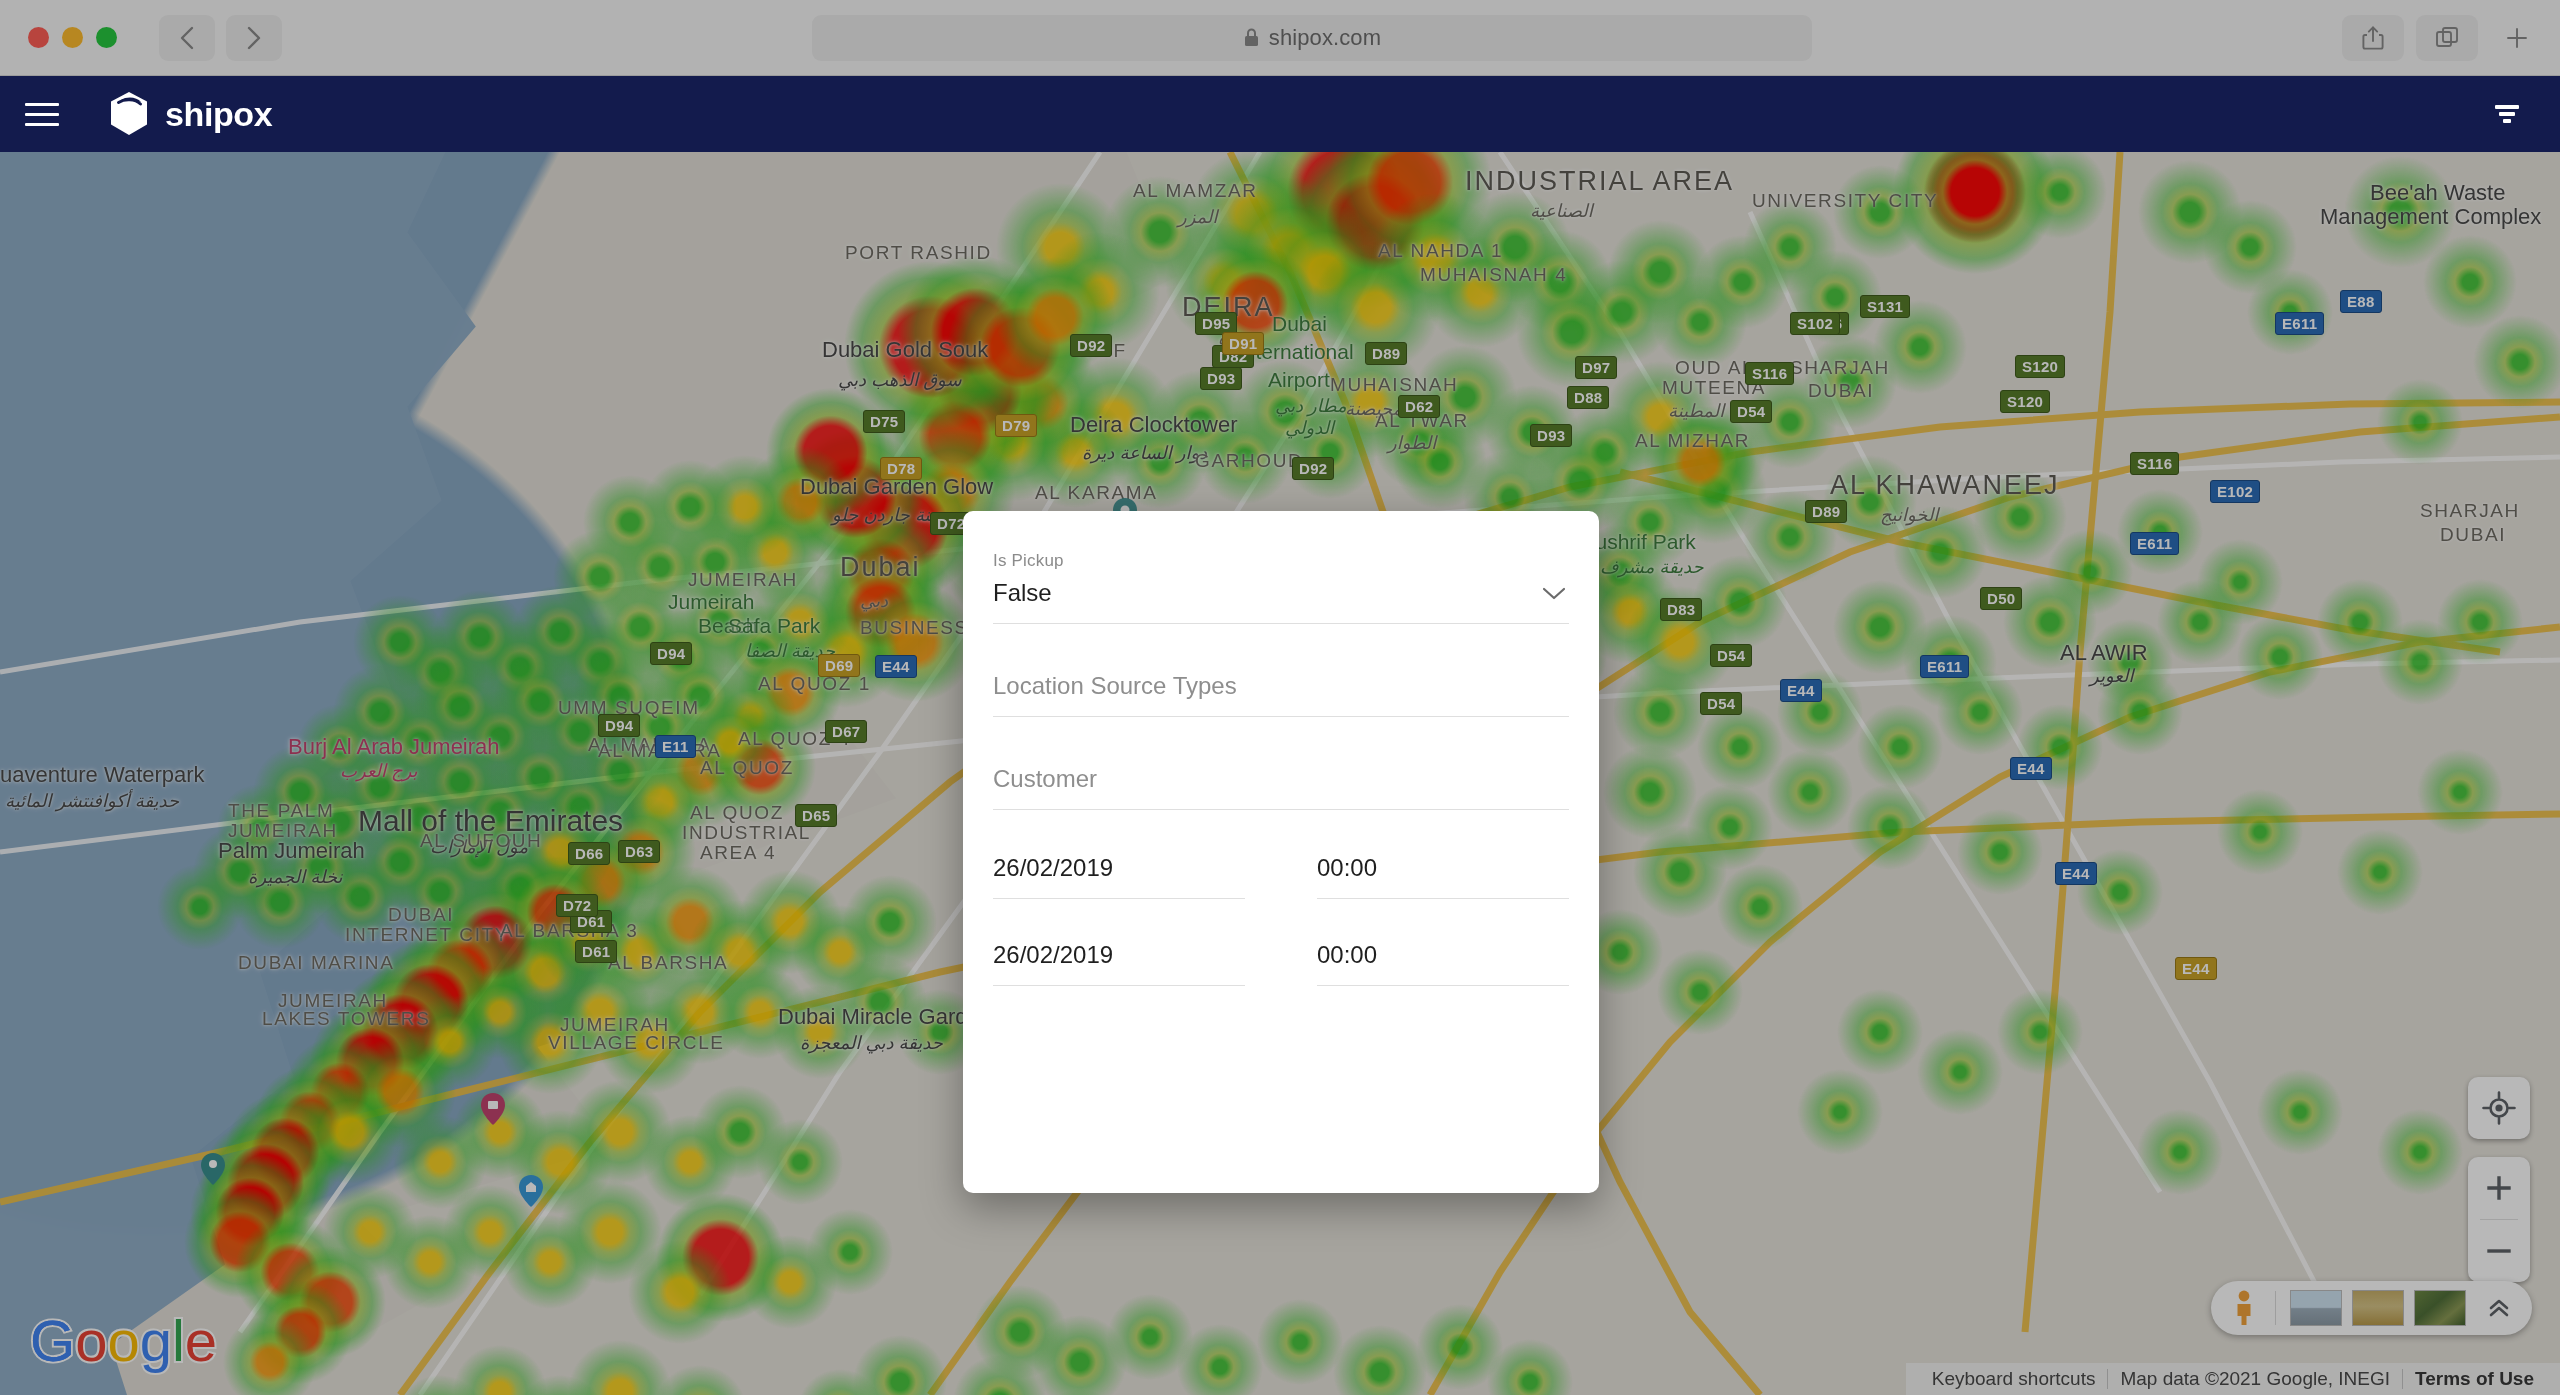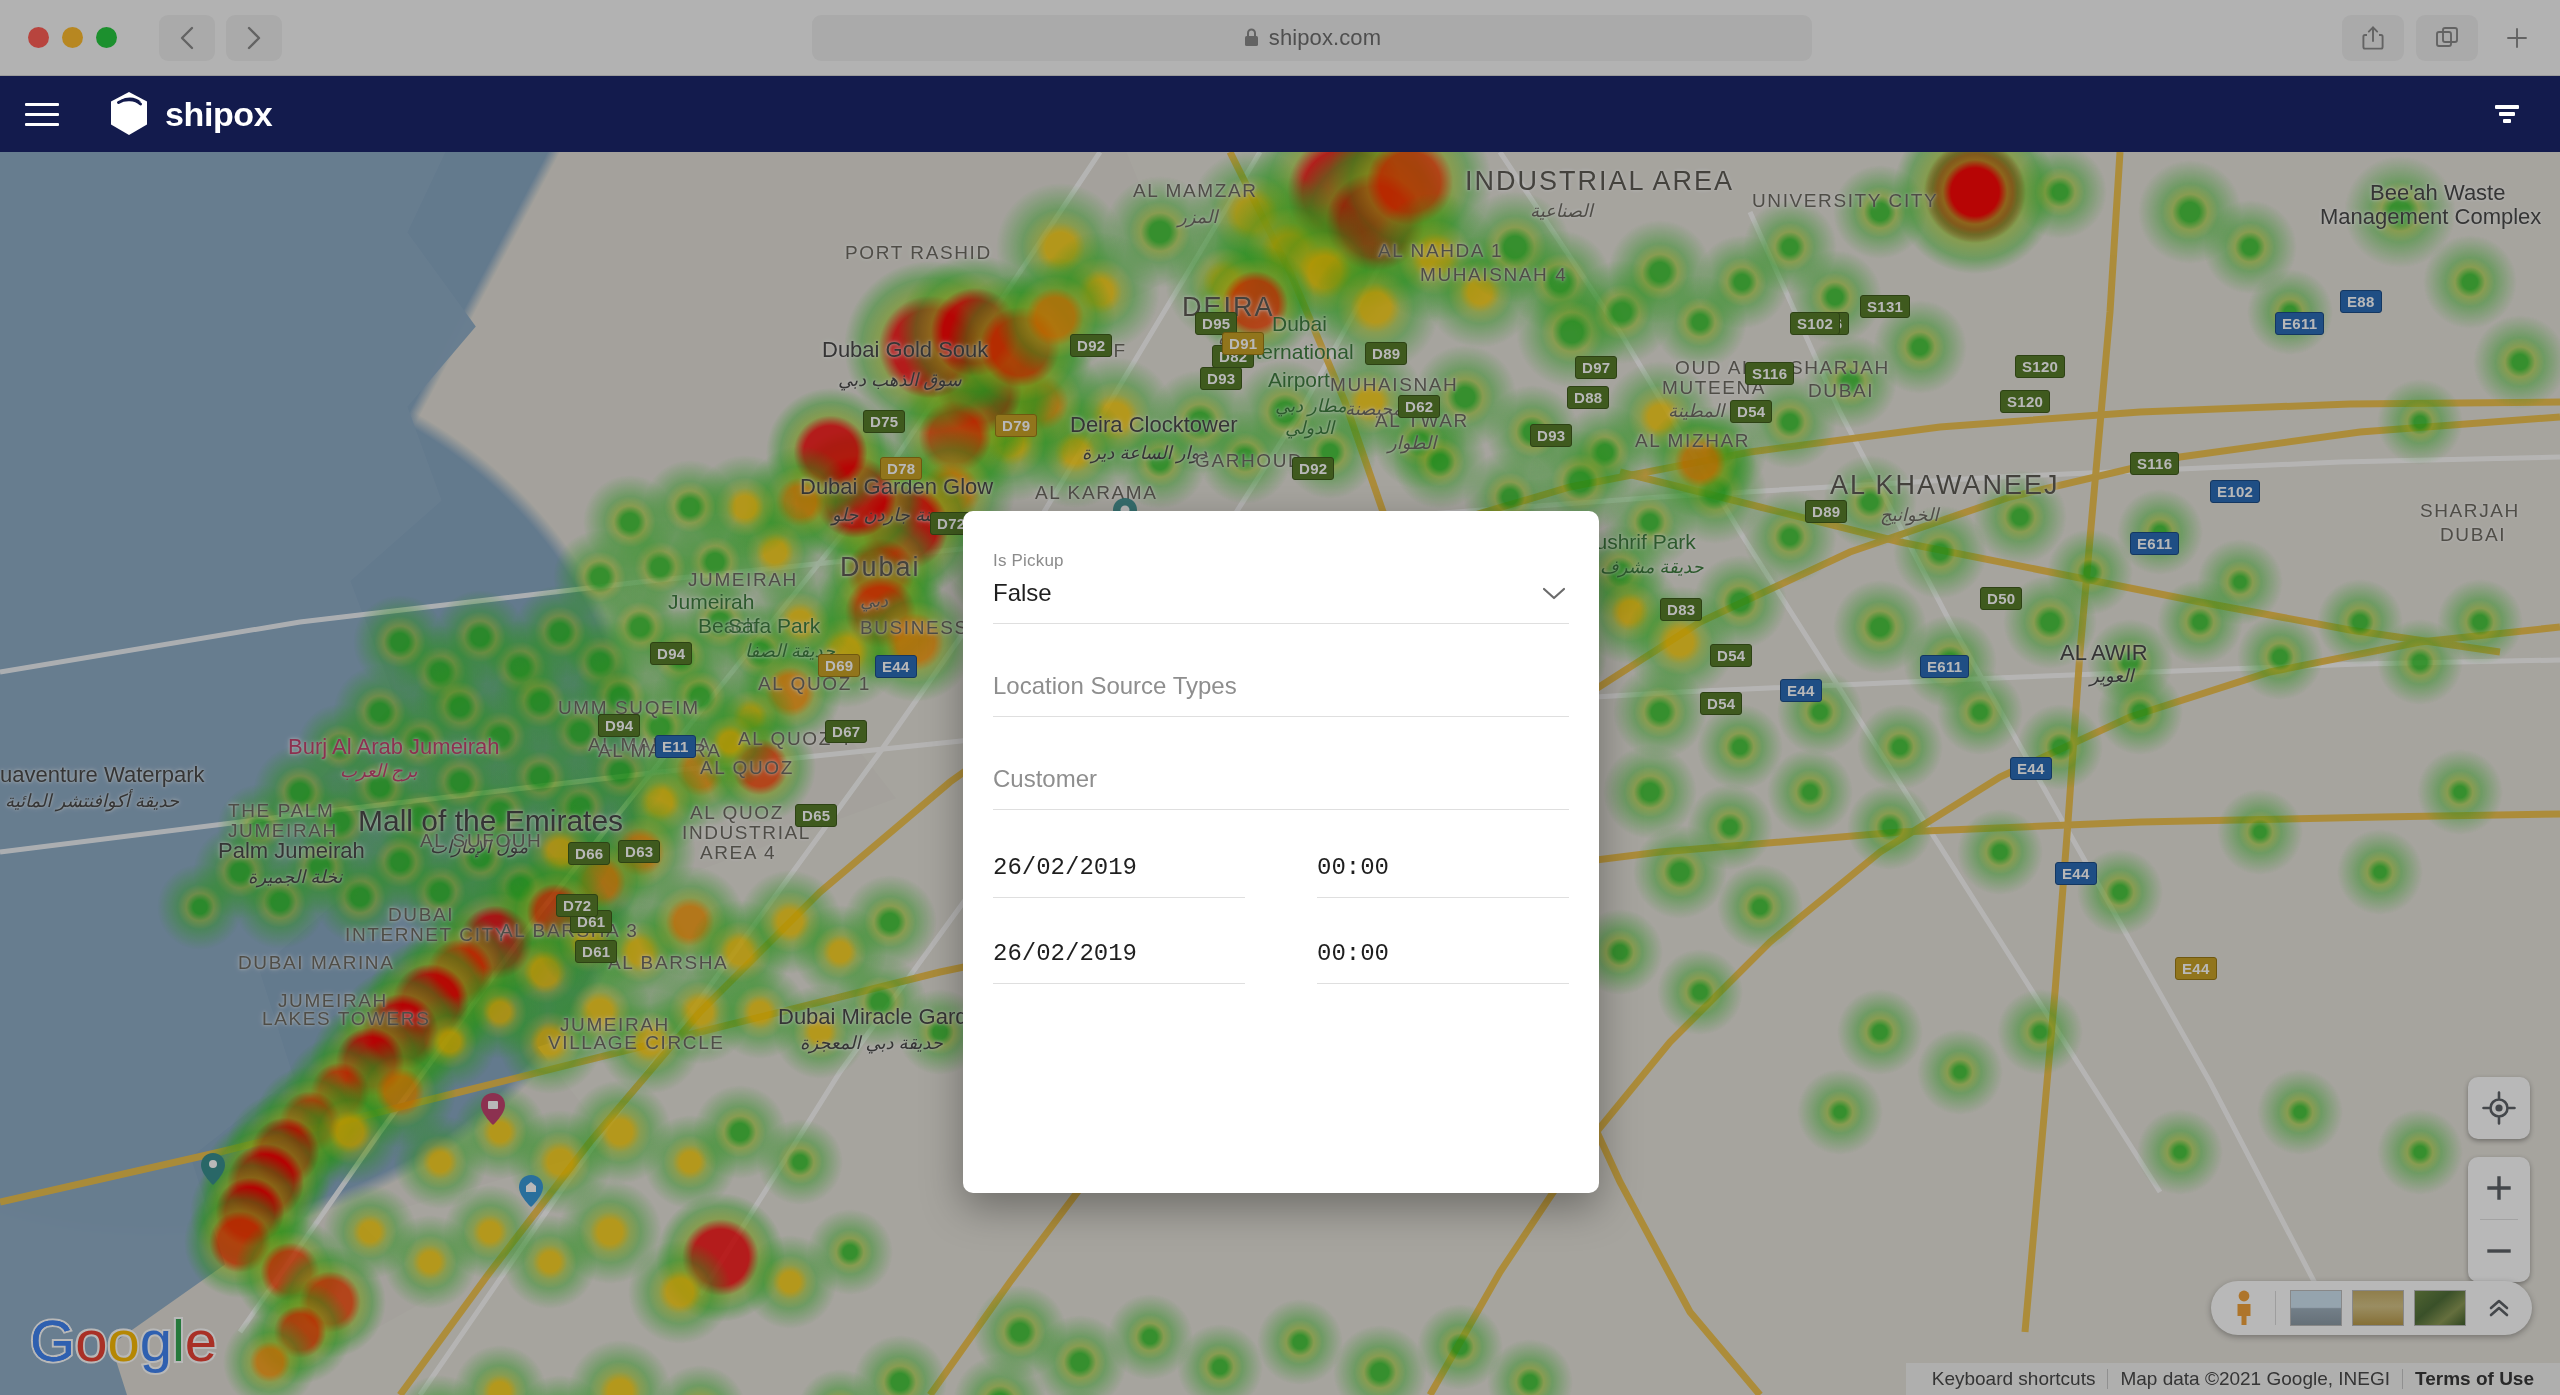--- a/index.html
+++ b/index.html
@@ -199,21 +199,21 @@
   .dialog-body { padding: 0 30px; flex: 1; }
 
   .field { position: relative; padding-top: 40px; }
   .field-label { font-size: 17px; color: #8b8b8b; letter-spacing: .2px; }
   .field-value { font-size: 24px; color: #1f1f1f; padding: 8px 0 16px 0; }
   .field-placeholder { font-size: 24px; color: #8e8e8e; padding: 8px 0 16px 0; }
   .field-underline { height: 1px; background: #dfdfdf; }
   .field-chevron { position: absolute; right: 2px; bottom: 22px; }
 
   .field-row { display: flex; gap: 0; }
-  .field-col { flex: 1; position: relative; font-family: Liberation Mono, monospace; }
+  .field-col { flex: 1; position: relative; }
   .field-col.left { padding-right: 36px; }
   .field-col.right { padding-left: 36px; }
 
   .dialog-actions {
     display: flex; justify-content: flex-end; align-items: center;
     gap: 20px; padding: 22px 28px 30px 28px;
   }
   .dlg-btn {
     font-size: 22px; font-weight: bold; color: #1b2a5c;
     letter-spacing: 1.1px;

